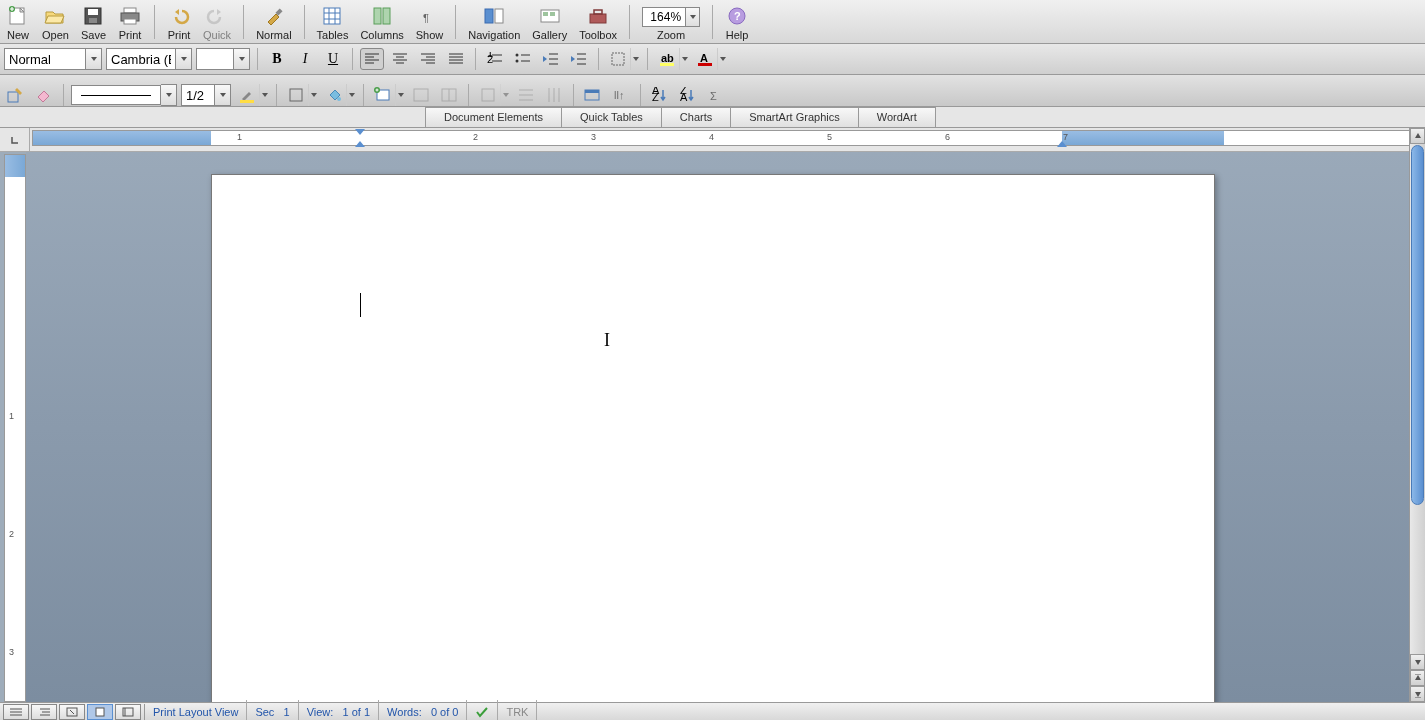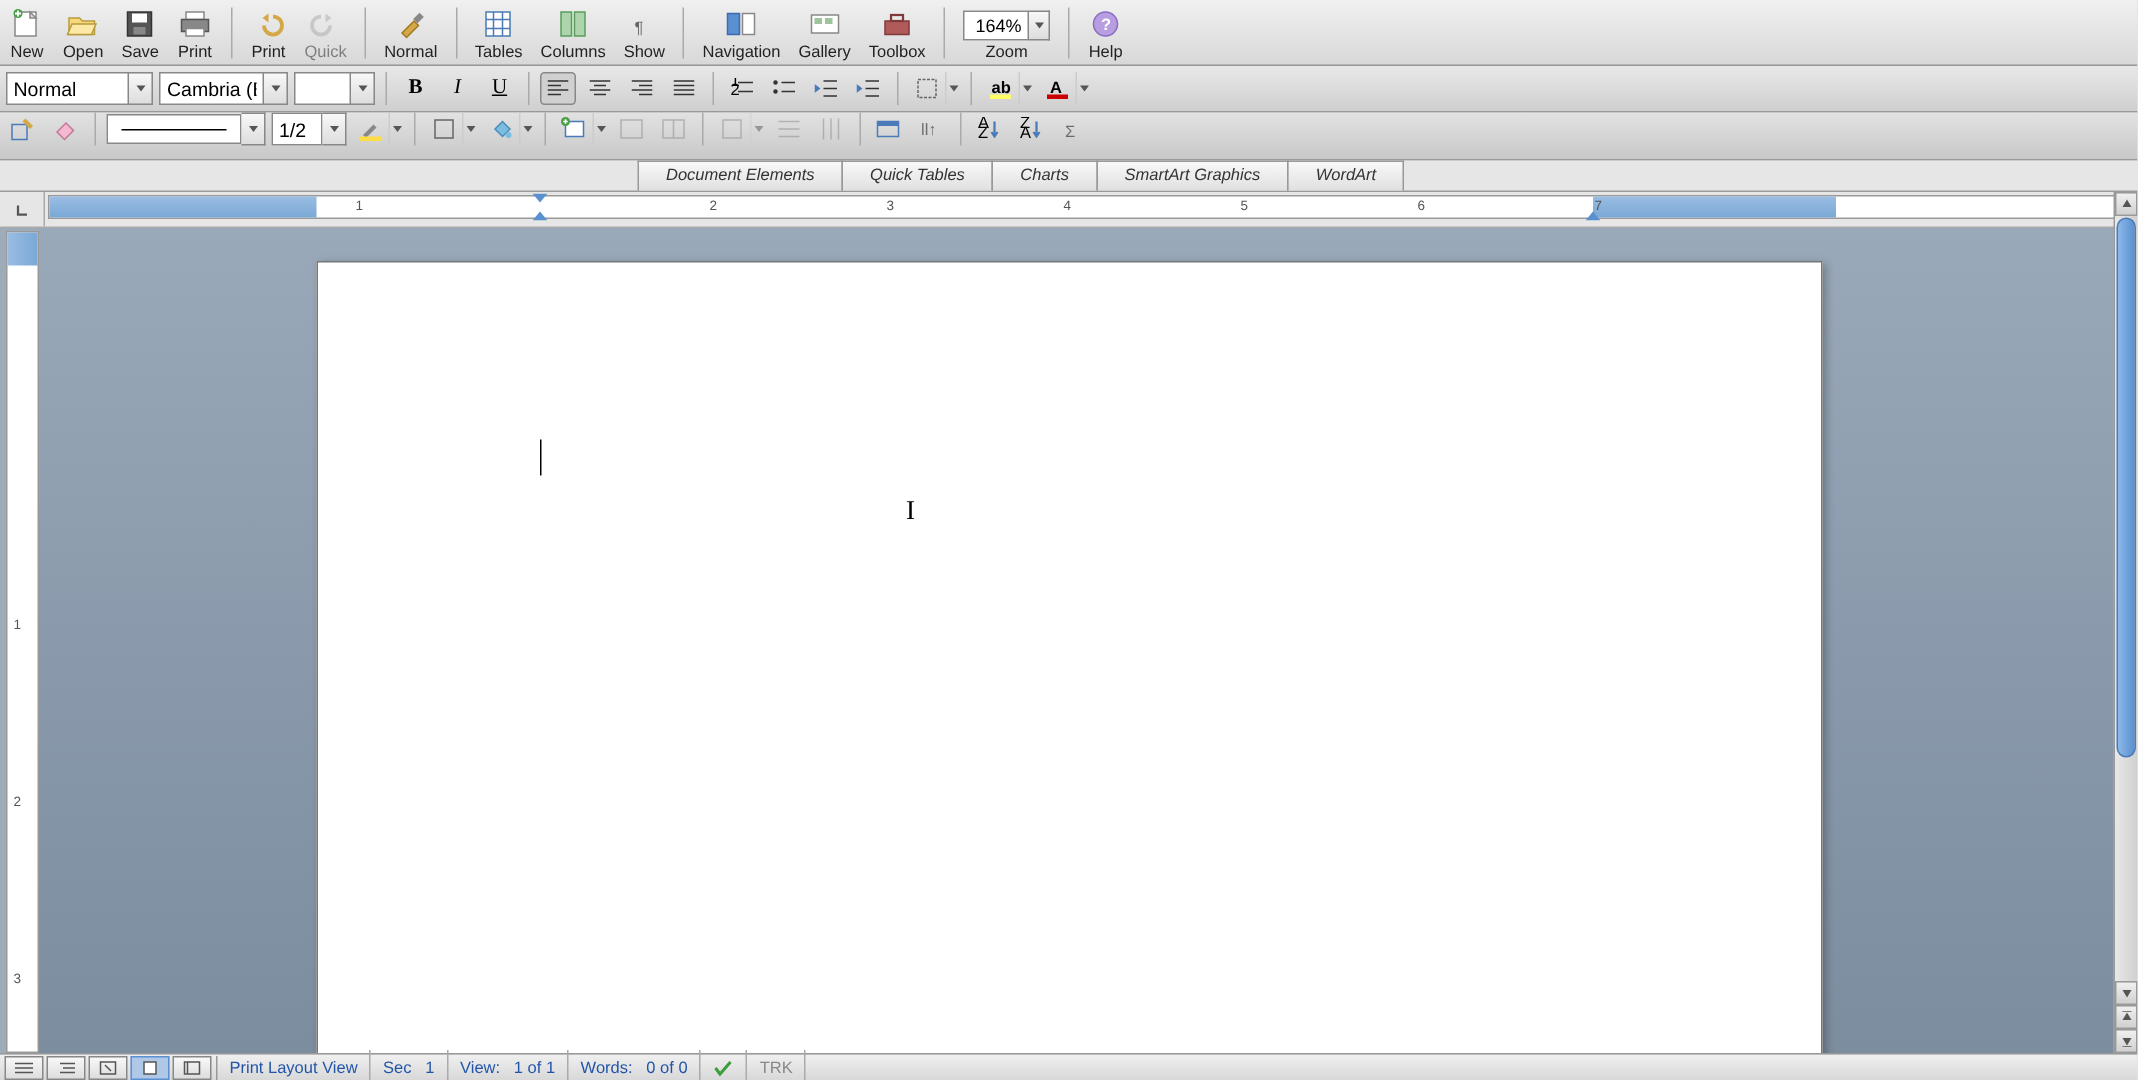--- a/index.html
+++ b/index.html
@@ -23,28 +23,28 @@
 .style-combo input { width: 82px; }
 .font-combo input { width: 70px; }
 .size-combo input { width: 24px; text-align: left; padding-left: 32px; }
 .btn { width: 24px; height: 22px; display: flex; align-items: center; justify-content: center; border: 1px solid transparent; border-radius: 3px; cursor: pointer; }
 .btn.active { background: #d0d0d0; border-color: #888; }
 .split { display:flex; }
 .split .dd { width:10px; height:22px; display:flex;align-items:center;justify-content:center; border-left:1px solid #ccc;}
 .vsep { width: 1px; height: 22px; background: #aaa; margin: 0 3px; }
 
 
-.sec-toolbar { background: linear-gradient(#e2e2e2, #c8c8c8); border-bottom: 1px solid #999; height: 32px; display: flex; align-items: flex-start; padding: 0 4px; gap: 4px; }
+.sec-toolbar { background: linear-gradient(#e2e2e2, #c8c8c8); border-bottom: 1px solid #999; height: 32px; display: flex; align-items: flex-end; padding: 0 4px; gap: 4px; }
 .line-style { border:1px solid #888; background:#fff; width:90px; height:20px; display:flex;align-items:center;justify-content:center;}
 .line-style .line { width:70px; height:1px; background:#000;}
 .weight-combo input { width: 34px; }
 
 
 .tab-strip { background: #e6e6e6; border-bottom: 1px solid #999; height: 21px; display: flex; align-items: stretch; padding-left: 425px; }
-.tab { border: 1px solid #999; border-bottom: none; background: linear-gradient(#f8f8f8,#e0e0e0); padding: 3px 18px; font-size: 11px; color: #333; cursor: pointer; margin-right: -1px; border-radius: 0; font-style: italic; }
+.tab { border: 1px solid #999; border-bottom: none; background: linear-gradient(#f8f8f8,#e0e0e0); padding: 3px 18px; font-size: 11px; color: #333; cursor: pointer; margin-right: -1px; border-radius: 0; }
 
 
 .ruler-row { height: 24px; background: #e6e6e6; border-bottom: 1px solid #aaa; display: flex; position: relative; }
 .ruler-corner { width: 30px; height: 100%; border-right: 1px solid #aaa; display:flex;align-items:center;justify-content:center;}
 .h-ruler { flex: 1; position: relative; background: #fff; margin: 2px 8px 2px 2px; border: 1px solid #999; height: 16px; }
 .h-ruler .shade-left { position:absolute; left:0; top:0; bottom:0; width: 178px; background: linear-gradient(#99bde3,#7aa8d6); }
 .h-ruler .shade-right { position:absolute; right:0; top:0; bottom:0; width: 162px; left: 1029px; background: linear-gradient(#99bde3,#7aa8d6);}
 .tick-label { position:absolute; top:1px; font-size:9px; color:#555;}
 .indent-marker { position:absolute; top:-2px; width:10px; height:8px; }
 .indent-marker svg { display:block;}

